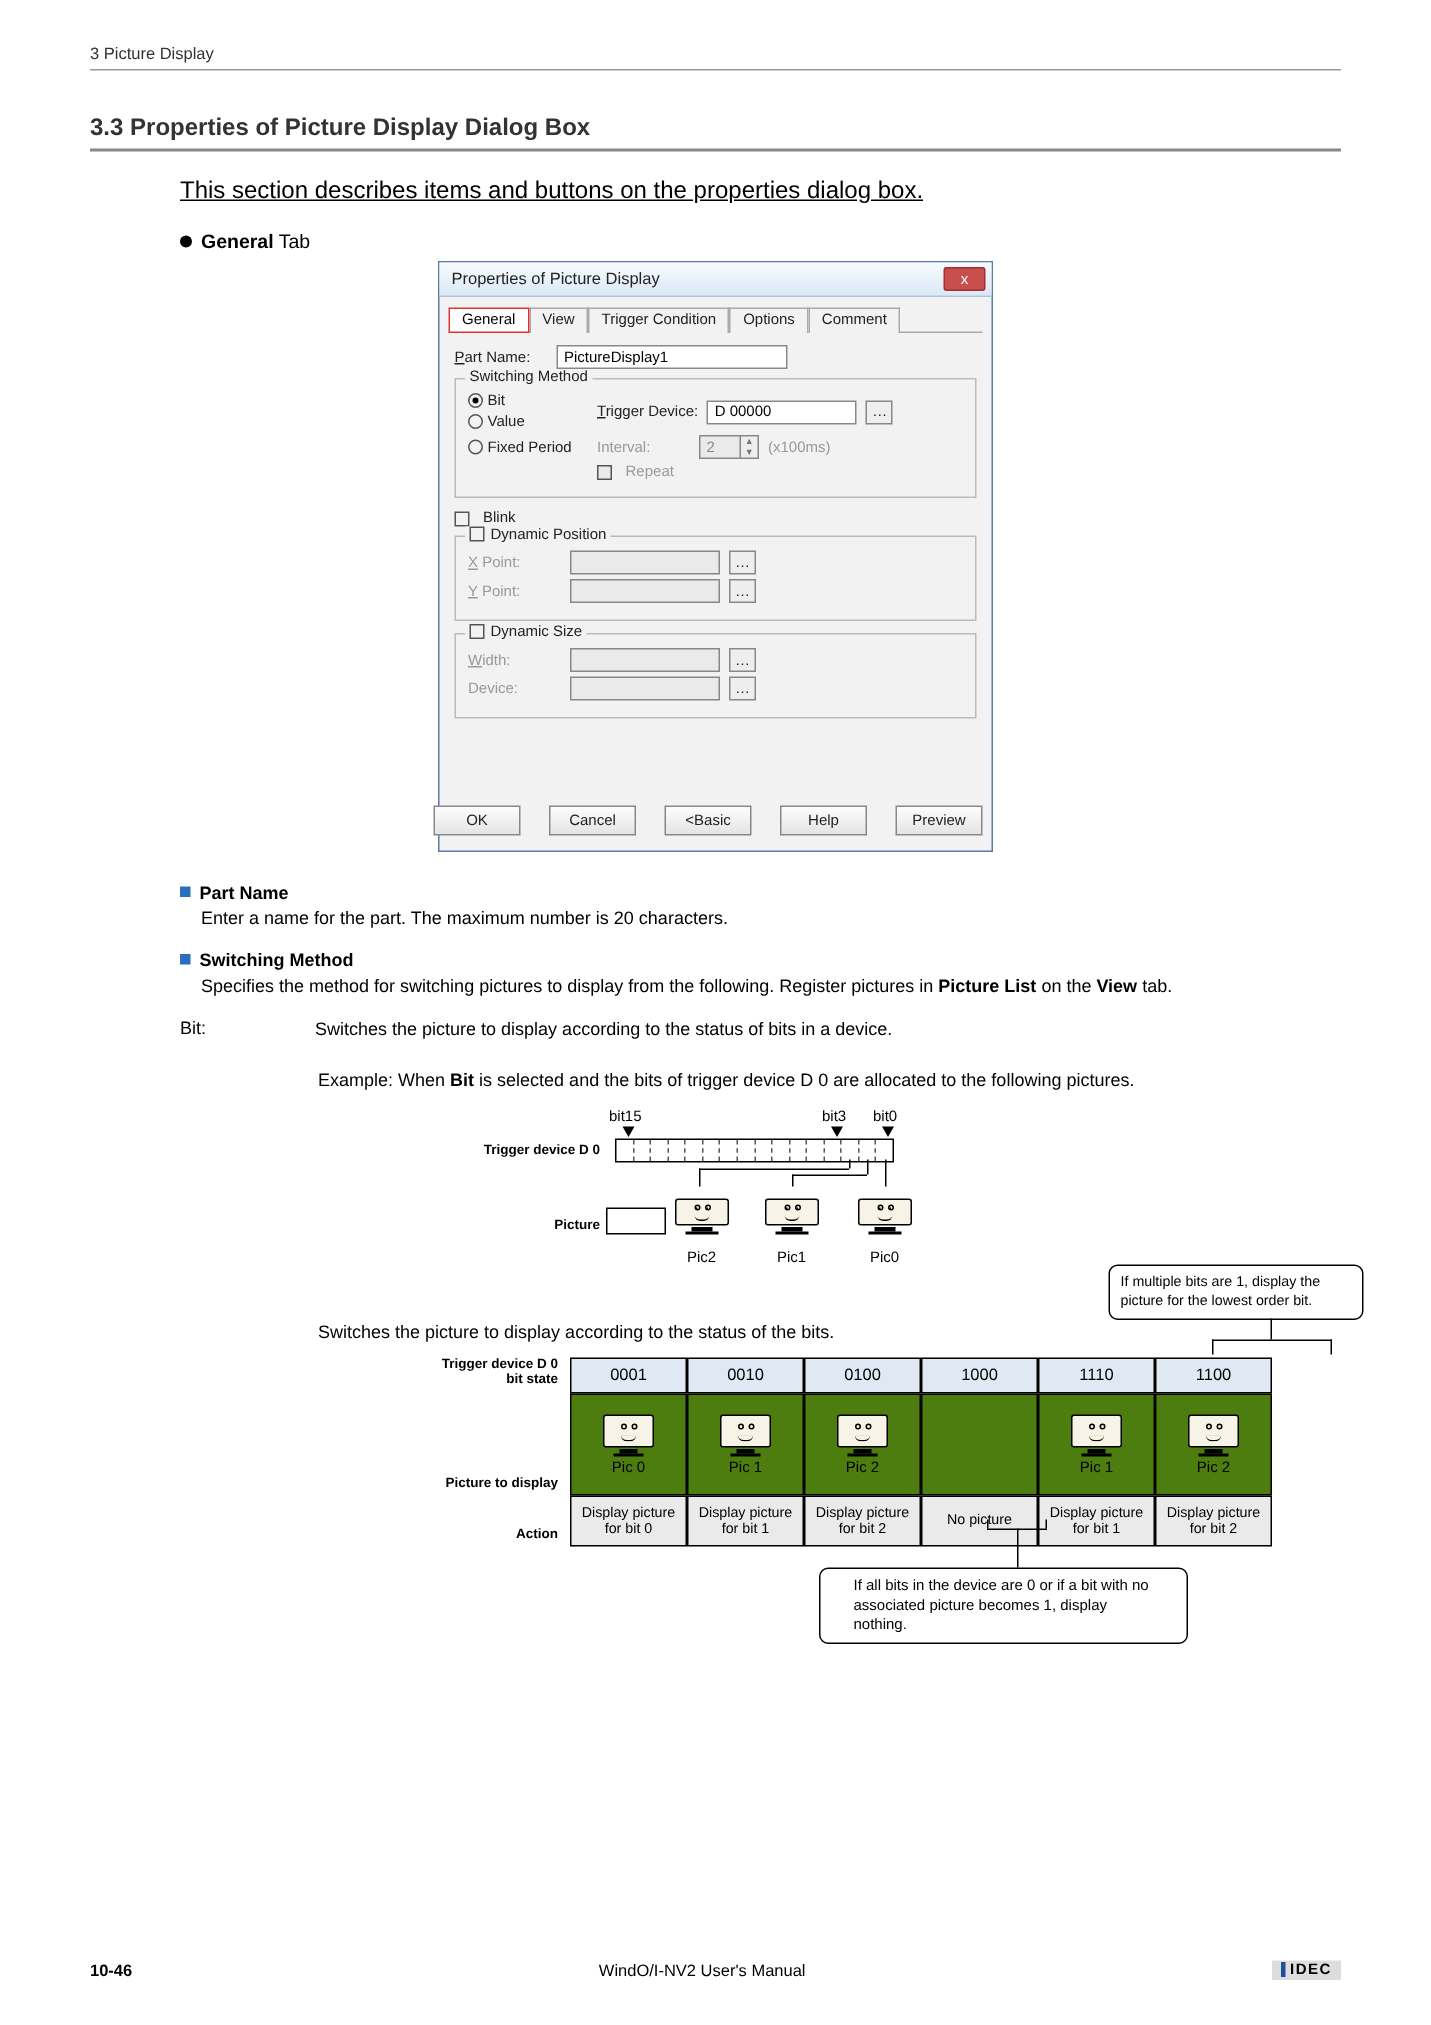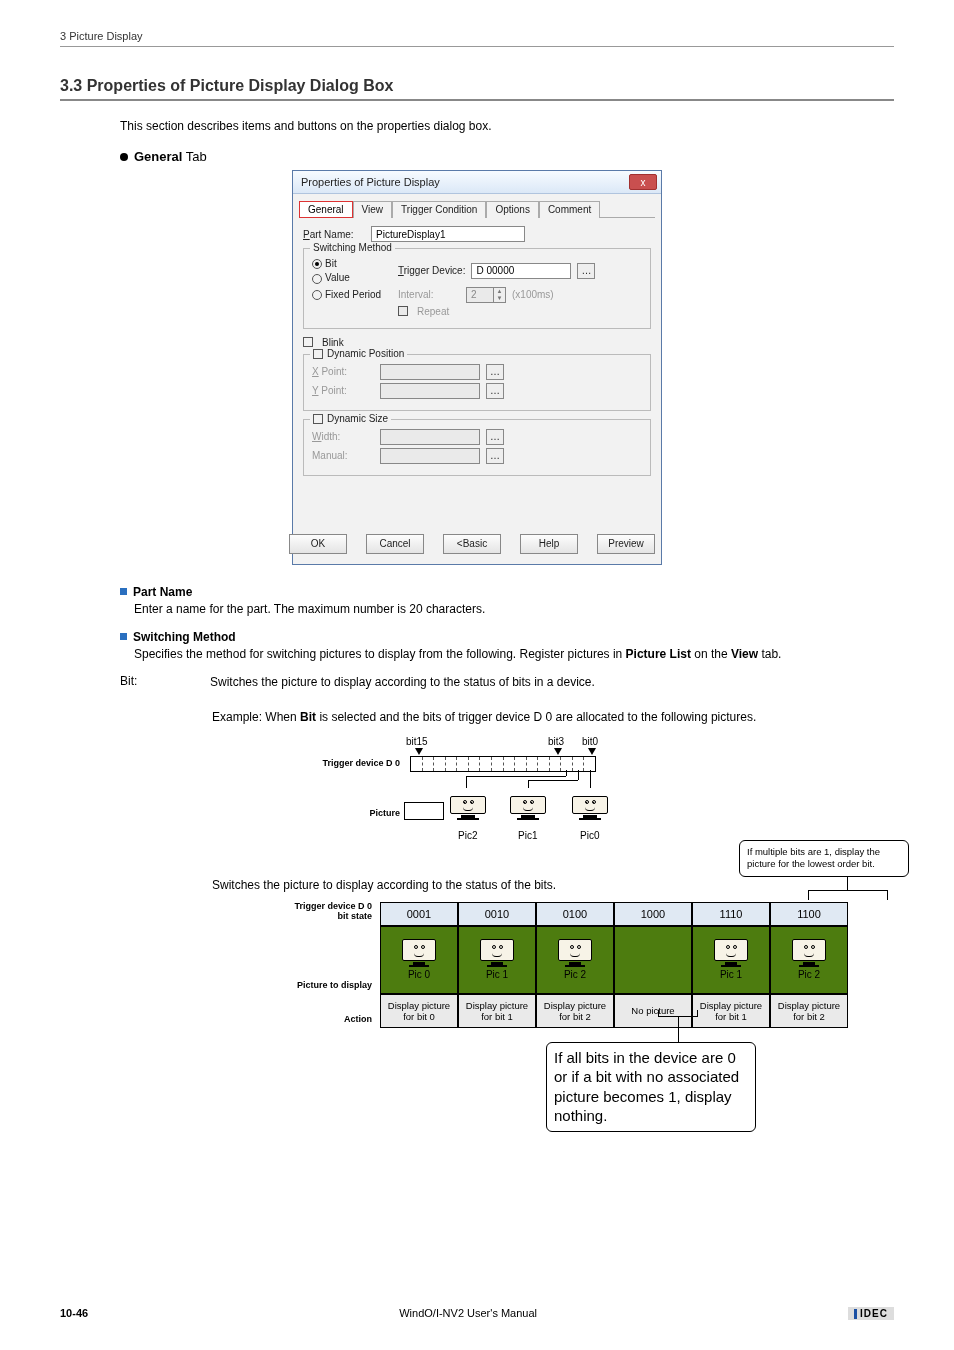--- a/index.html
+++ b/index.html
@@ -25,22 +25,23 @@
   }
   .section-title {
     font-size: 16px;
     font-weight: bold;
     color: #333;
     border-bottom: 2px solid #888;
     padding-bottom: 4px;
     margin-bottom: 18px;
   }
   .intro {
-    font-size: 12px;
+    font-size: 16px;
     margin: 0 0 16px 60px;
+    text-decoration: underline;
   }
   .bullet-line {
     display: flex;
     align-items: center;
     gap: 6px;
     margin-bottom: 6px;
     margin-left: 60px;
   }
   .bullet-dot {
     width: 8px; height: 8px; background: #000; border-radius: 50%;
@@ -271,25 +272,25 @@
   .picrow .mini-monitor .foot{width:20px;height:2px;background:#000;margin:0 auto;}
   .picrow .mini-monitor .face{position:absolute;top:5px;left:0;right:0;display:flex;justify-content:center;gap:3px;}
   .picrow .mini-monitor .eye{width:4px;height:4px;border:1px solid #000;border-radius:50%;}
   .picrow .mini-monitor .mouth{position:absolute;top:13px;left:50%;transform:translateX(-50%);width:10px;height:4px;border-bottom:1px solid #000;border-radius:0 0 6px 6px;}
   .actionrow { background:#eaeaea; font-size:9.5px; height: 34px; line-height:1.2;}
 
   .callout2 {
     position:absolute;
     left: 266px;
     top: 140px;
-    width: 210px;
+    width: 246px;
     border: 1px solid #000;
     border-radius: 6px;
-    padding: 5px 7px;
-    font-size: 15px;
+    padding: 5px 22px;
+    font-size: 10px;
     line-height: 1.3;
     background: #fff;
   }
   .callout2-line {
     position:absolute; left: 398px; top: 114px;
     width:1px; height:26px; background:#000;
   }
   .callout2-fork {
     position:absolute; left: 378px; top: 108px; width: 40px; height: 8px;
   }
@@ -408,21 +409,21 @@
         <div class="fieldset">
           <span class="fieldset-title">
             <span class="chk" style="margin-right:4px"></span><span>Dynamic Si</span><span class="u">z</span><span>e</span>
           </span>
           <div class="subrow">
             <span class="lbl disabled-text"><span class="u">W</span><span>idth:</span></span>
             <input class="text-input disabled" style="width: 100px;">
             <div class="ellips">…</div>
           </div>
           <div class="subrow">
-            <span class="lbl disabled-text">Manual:</span>
+            <span class="lbl disabled-text">Device:</span>
             <input class="text-input disabled" style="width: 100px;">
             <div class="ellips">…</div>
           </div>
         </div>
 
         <div style="height:34px"></div>
       </div>
       <div class="btnbar">
         <div class="btn">OK</div>
         <div class="btn">Cancel</div>

